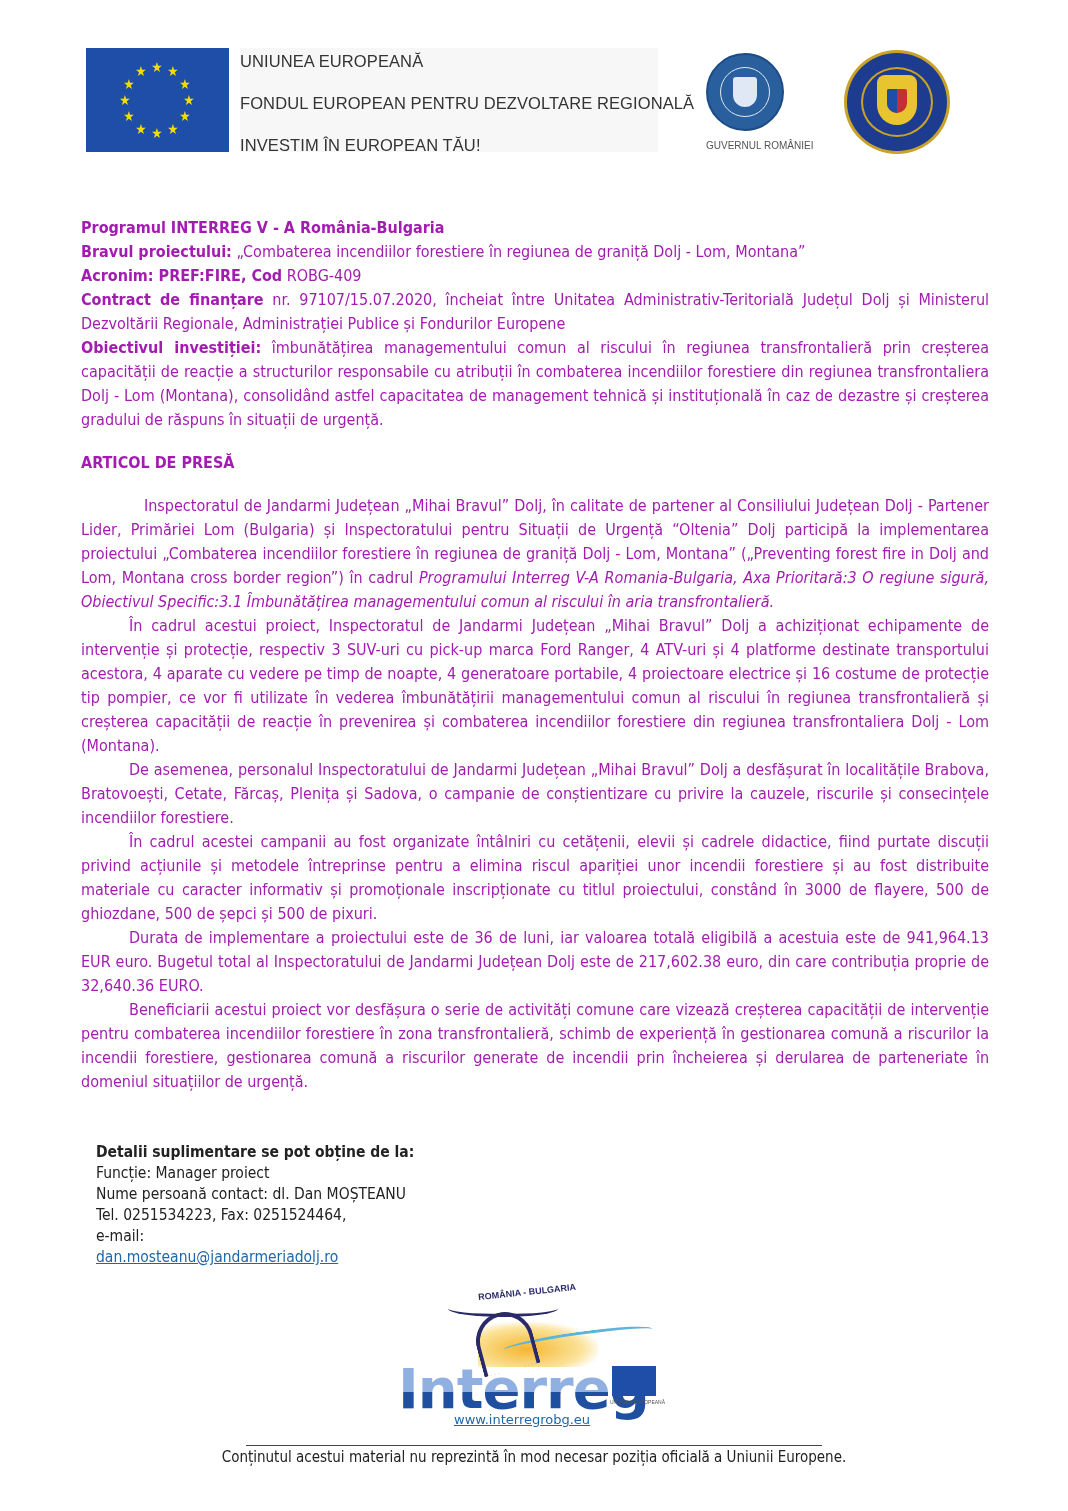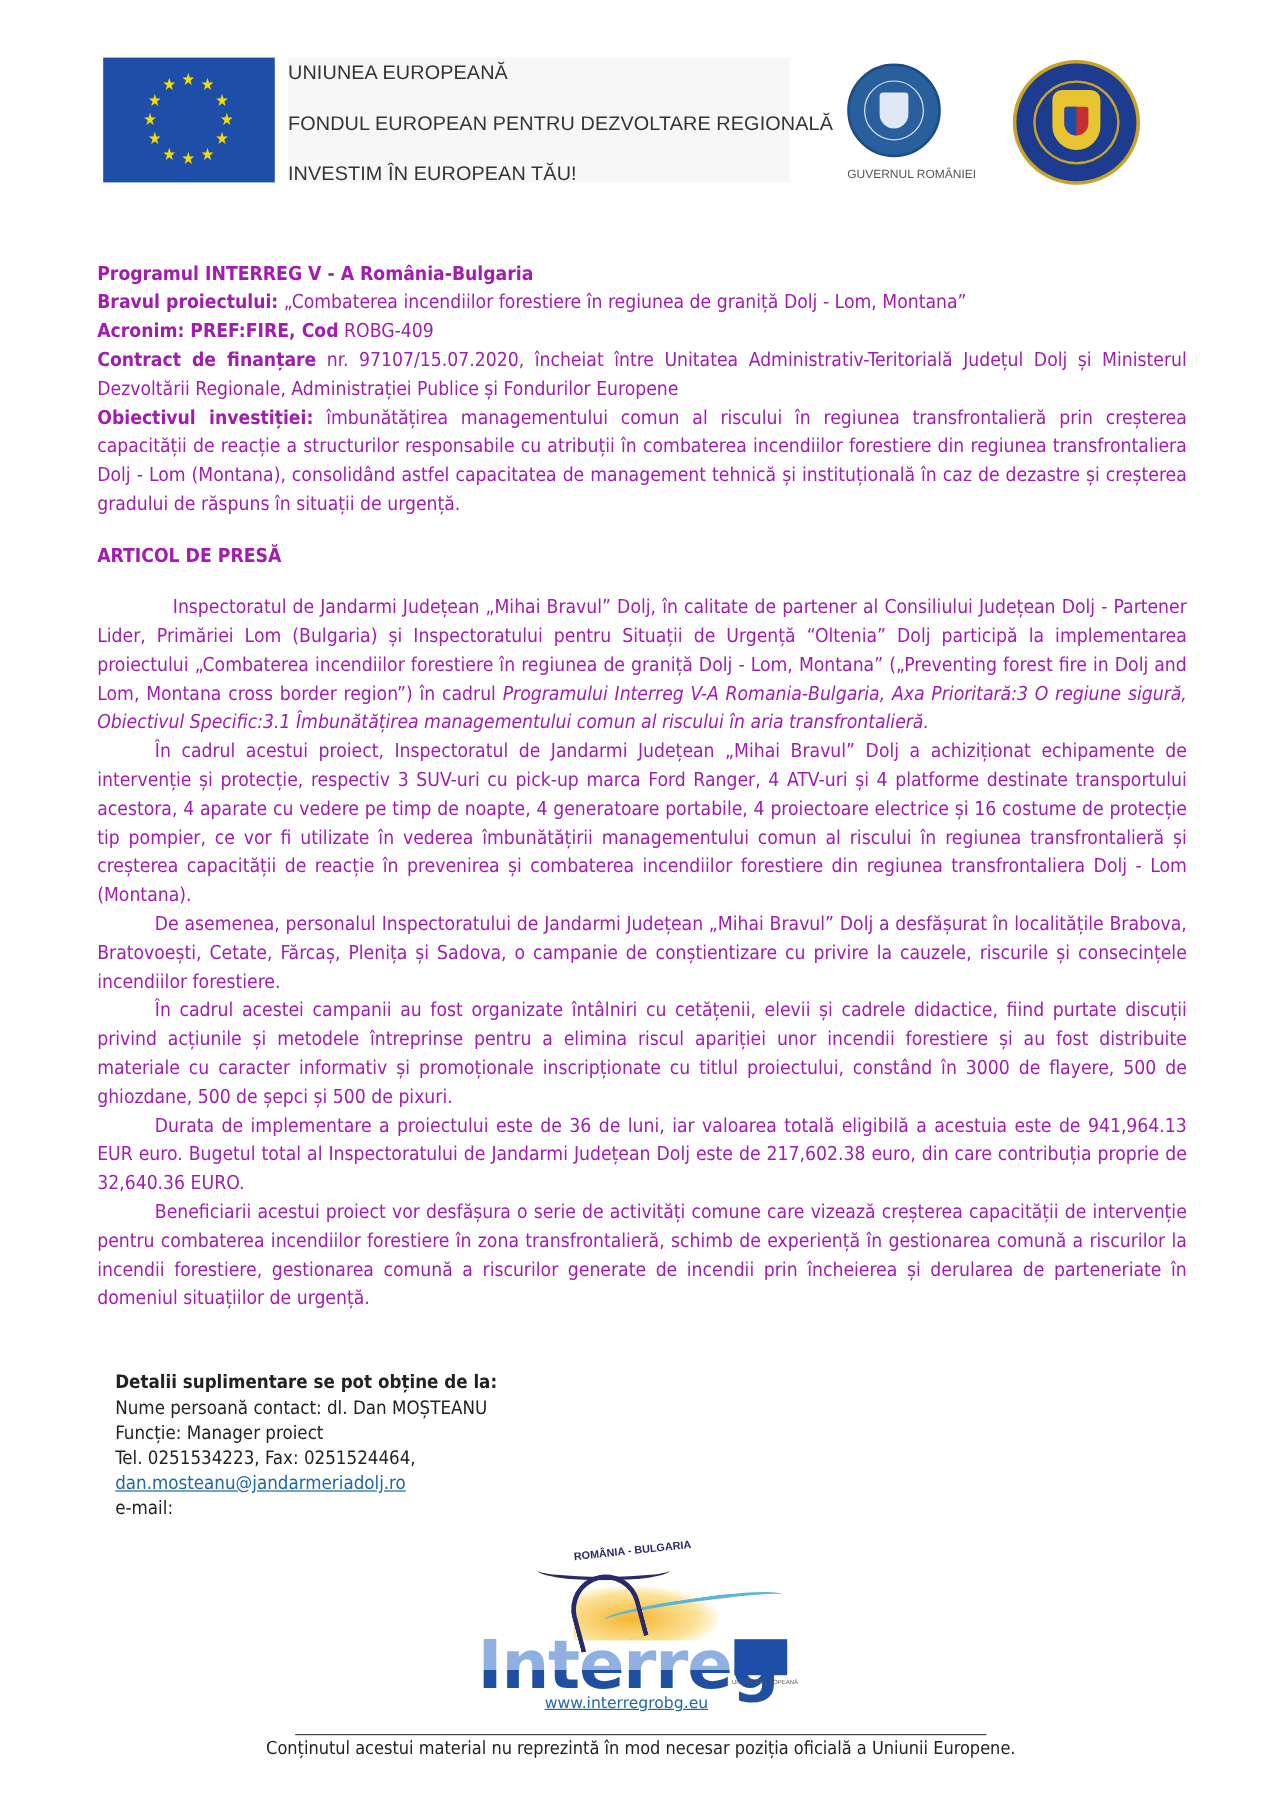--- a/index.html
+++ b/index.html
@@ -92,25 +92,25 @@
   <p class="indent" style="text-indent:63px"><span>Inspectoratul de Jandarmi Județean „Mihai Bravul” Dolj, în calitate de partener al Consiliului Județean Dolj - Partener Lider, Primăriei Lom (Bulgaria) și Inspectoratului pentru Situații de Urgență  “Oltenia” Dolj participă la implementarea proiectului „Combaterea incendiilor forestiere în regiunea de graniță  Dolj - Lom, Montana” („Preventing forest fire in Dolj and Lom, Montana cross border region”) în cadrul </span><span class="italic">Programului Interreg V-A Romania-Bulgaria, Axa Prioritară:3 O regiune sigură, Obiectivul Specific:3.1 Îmbunătățirea managementului comun al riscului în aria transfrontalieră.</span></p>
   <p class="indent">În cadrul acestui proiect, Inspectoratul de Jandarmi Județean „Mihai Bravul” Dolj a achiziționat echipamente de intervenție și protecție, respectiv 3 SUV-uri cu pick-up marca Ford Ranger, 4 ATV-uri și 4 platforme destinate transportului acestora, 4 aparate cu vedere pe timp de noapte, 4 generatoare portabile, 4 proiectoare electrice și 16 costume de protecție tip pompier, ce vor fi utilizate în vederea îmbunătățirii managementului comun al riscului în regiunea transfrontalieră și creșterea capacității de reacție în prevenirea și combaterea incendiilor forestiere din regiunea transfrontaliera Dolj - Lom (Montana).</p>
   <p class="indent">De asemenea, personalul Inspectoratului de Jandarmi Județean „Mihai Bravul” Dolj a desfășurat în localitățile Brabova, Bratovoești, Cetate, Fărcaș, Plenița și Sadova, o campanie de conștientizare cu privire la cauzele, riscurile și consecințele incendiilor forestiere.</p>
   <p class="indent">În cadrul acestei campanii au fost organizate întâlniri cu cetățenii, elevii și cadrele didactice, fiind purtate discuții privind acțiunile și metodele întreprinse pentru a elimina riscul apariției unor incendii forestiere și au fost distribuite materiale cu caracter informativ și promoționale inscripționate cu titlul proiectului, constând în 3000 de flayere, 500 de ghiozdane, 500 de șepci și 500 de pixuri.</p>
   <p class="indent">Durata de implementare a proiectului este de 36 de luni, iar valoarea totală eligibilă a acestuia este de 941,964.13 EUR euro. Bugetul total al Inspectoratului de Jandarmi Județean Dolj este de 217,602.38 euro, din care contribuția proprie de 32,640.36 EURO.</p>
   <p class="indent">Beneficiarii acestui proiect vor desfășura o serie de activități comune care vizează creșterea capacității de intervenție pentru combaterea incendiilor forestiere în zona transfrontalieră, schimb de experiență în gestionarea comună a riscurilor la incendii forestiere, gestionarea comună a riscurilor generate de incendii prin încheierea și derularea de parteneriate în domeniul situațiilor de urgență.</p>
 </div>
 
 <div class="contact">
   <div class="bold">Detalii suplimentare se pot obține de la:</div>
+  <div>Funcție: Manager proiect</div>
   <div>Nume persoană contact: dl.  Dan MOȘTEANU</div>
-  <div>Funcție: Manager proiect</div>
   <div>Tel. 0251534223, Fax: 0251524464,</div>
+  <div>e-mail:</div>
   <div><a href="#">dan.mosteanu@jandarmeriadolj.ro</a></div>
-  <div>e-mail:</div>
 </div>
 
 <div class="interreg">
   <div class="rb-label">ROMÂNIA - BULGARIA</div>
   <div class="rb-arc"></div>
   <div class="sun"></div>
   <div class="river"></div>
   <div class="arch"></div>
   <div class="interreg-word">Interreg</div>
   <div class="eu-small"></div>

